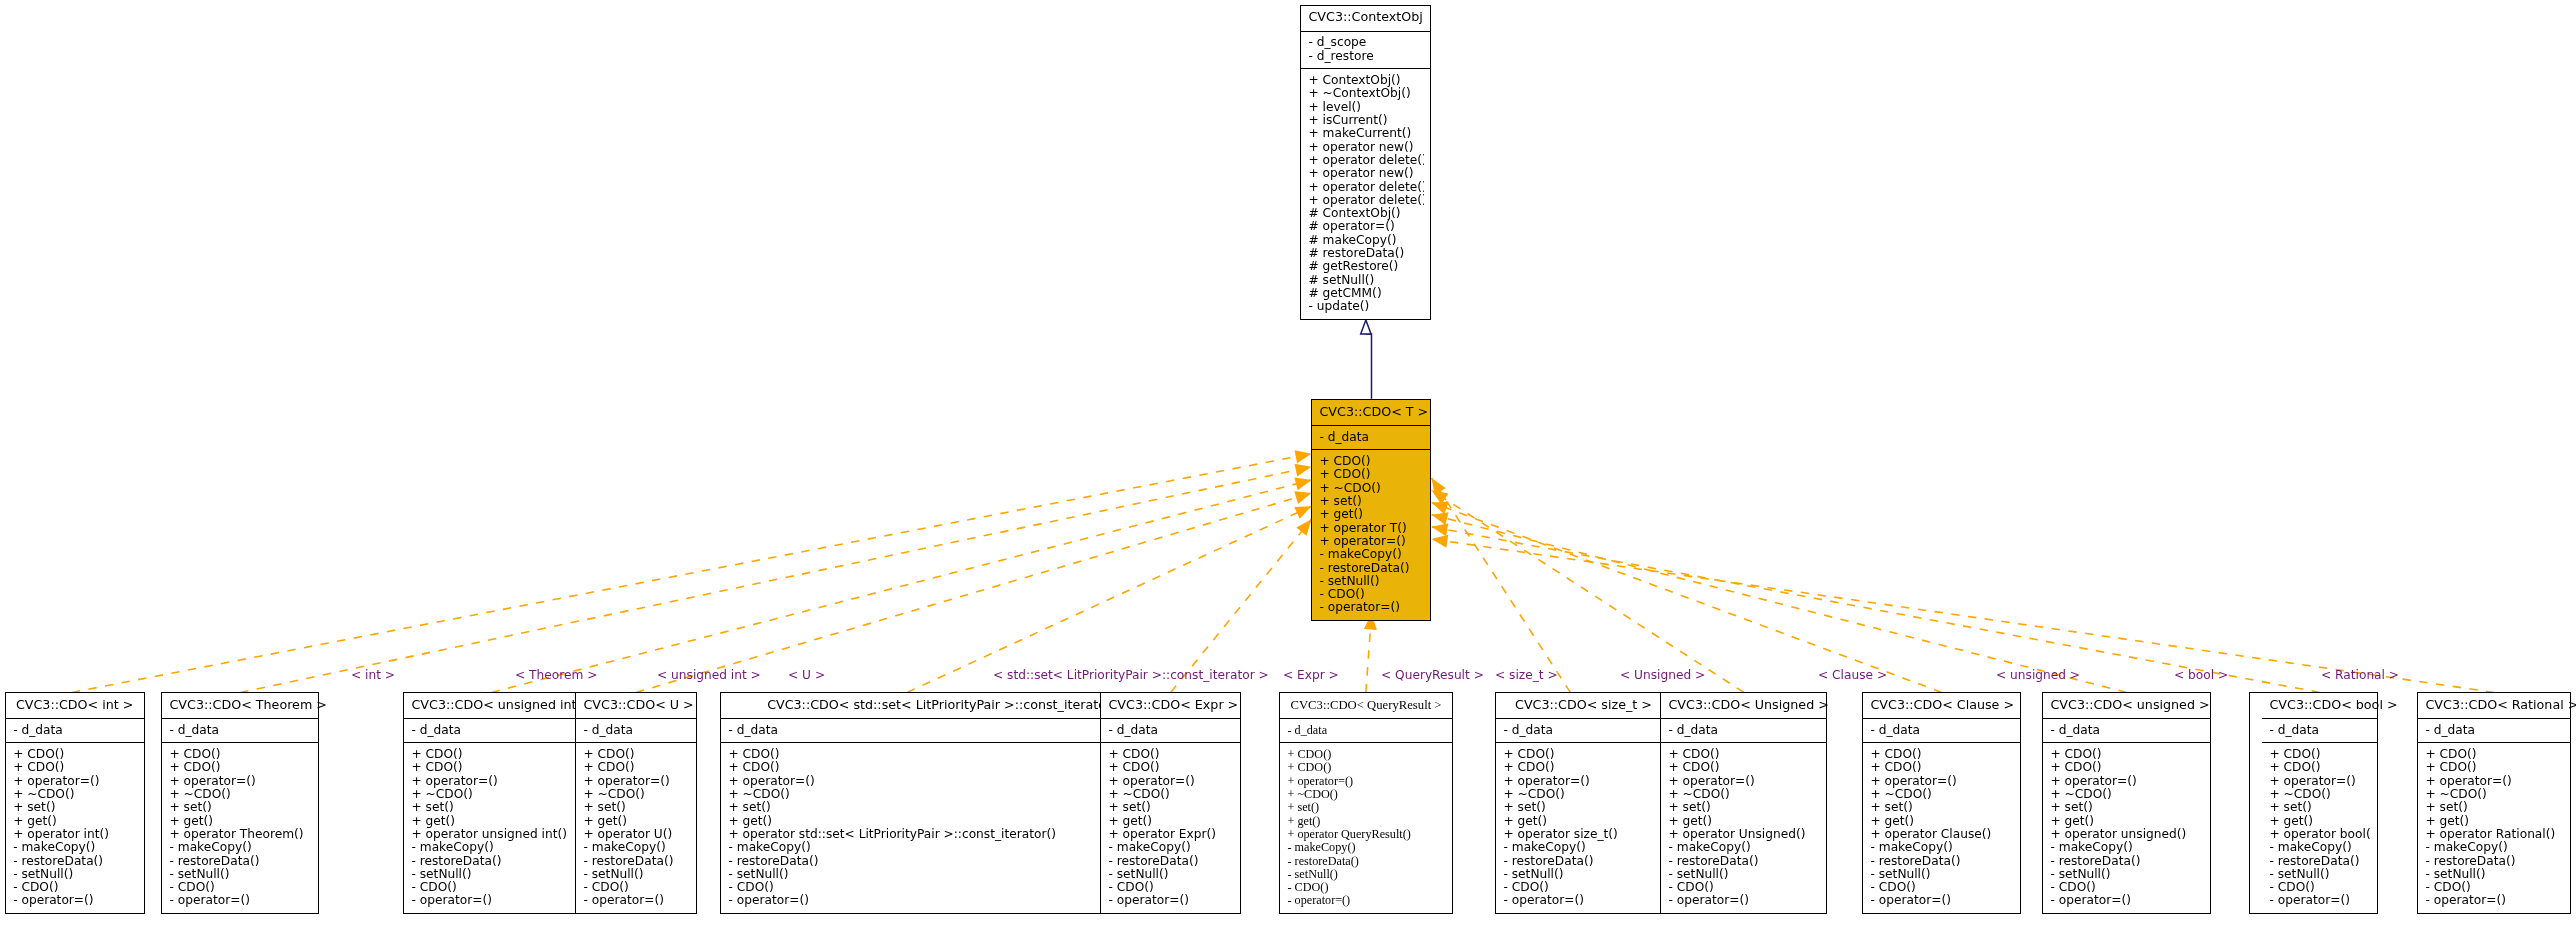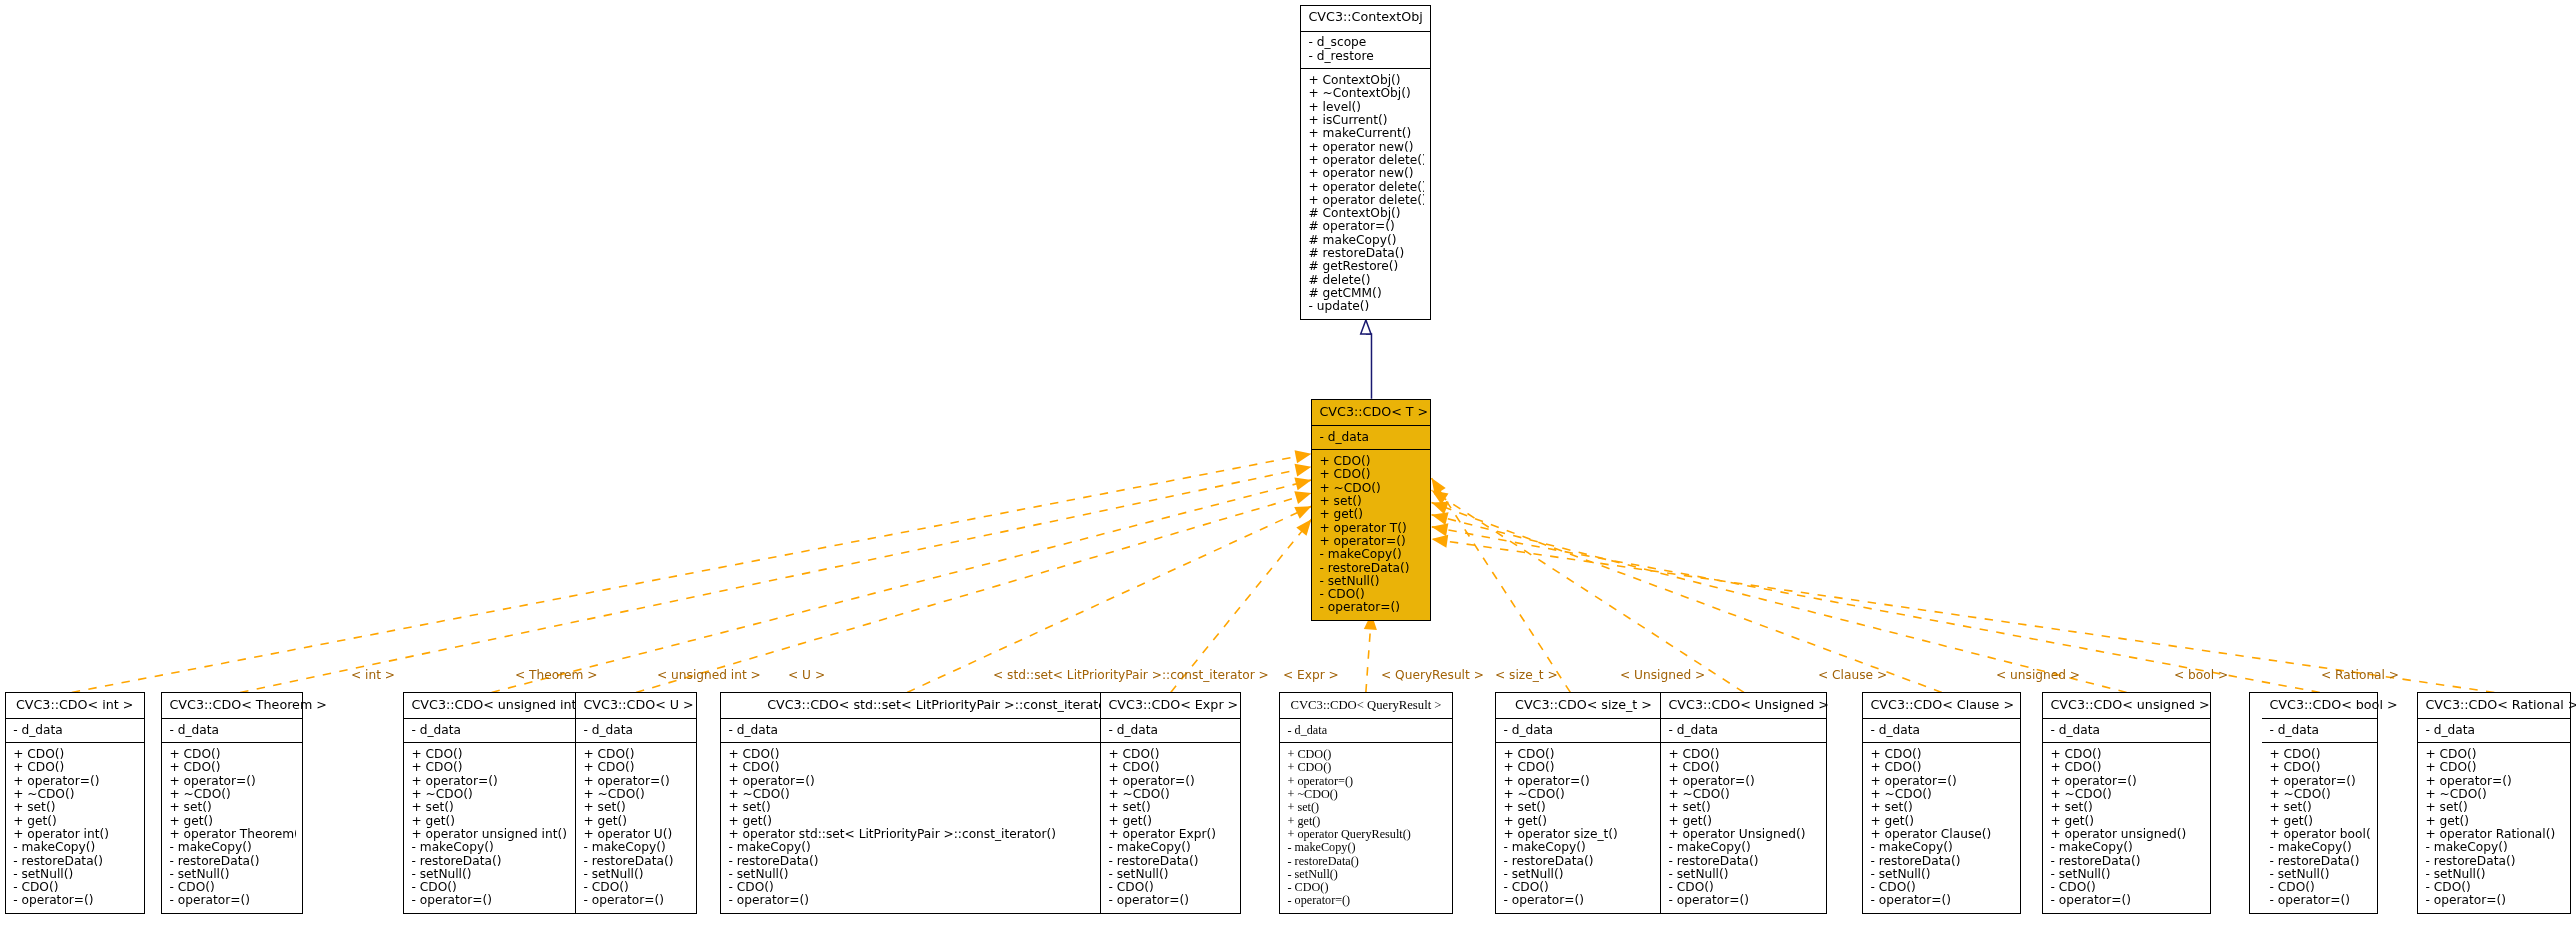--- a/index.html
+++ b/index.html
@@ -55,21 +55,21 @@
     white-space: nowrap;
     padding: 0 0 0 1.9px;
     height: 13.3px;
     line-height: 13.3px;
     font-size: 12.2px;
     overflow: hidden;
   }
   .tmpl-label {
     position: absolute;
     font-size: 12.2px;
-    color: #a16207;
+    color: #701a75;
     white-space: nowrap;
     z-index: 6;
     background: transparent;
   }
   .inherit-line {
     stroke: #191970;
     stroke-width: 1.6;
     fill: none;
   }
   .inherit-head {
@@ -143,21 +143,21 @@
         <div class="member">+ operator new()</div>
         <div class="member">+ operator delete()</div>
         <div class="member">+ operator new()</div>
         <div class="member">+ operator delete()</div>
         <div class="member">+ operator delete()</div>
         <div class="member"># ContextObj()</div>
         <div class="member"># operator=()</div>
         <div class="member"># makeCopy()</div>
         <div class="member"># restoreData()</div>
         <div class="member"># getRestore()</div>
-        <div class="member"># delete()</div>
+        <div class="member"># setNull()</div>
         <div class="member"># getCMM()</div>
         <div class="member">- update()</div>
       </div>
   </div>
 
   <div class="uml-box tmpl" id="tmpl-box" style="left: 1311px; top: 399px; width: 120px;">
     <div class="box-title">CVC3::CDO&lt; T &gt;</div>
     <div class="box-attrs" id="tmpl-attrs">
         <div class="member">- d_data</div>
       </div>
@@ -191,21 +191,21 @@
           <div class="member">+ set()</div>
           <div class="member">+ get()</div>
           <div class="member">+ operator int()</div>
           <div class="member">- makeCopy()</div>
           <div class="member">- restoreData()</div>
           <div class="member">- setNull()</div>
           <div class="member">- CDO()</div>
           <div class="member">- operator=()</div>
         </div>
       </div>
-      <div class="uml-box" style="left: 161px; top: 692px; width: 142px;">
+      <div class="uml-box" style="left: 161px; top: 692px; width: 158px;">
         <div class="box-title">CVC3::CDO&lt; Theorem &gt;</div>
         <div class="box-attrs">
           <div class="member">- d_data</div>
         </div>
         <div class="box-ops">
           <div class="member">+ CDO()</div>
           <div class="member">+ CDO()</div>
           <div class="member">+ operator=()</div>
           <div class="member">+ ~CDO()</div>
           <div class="member">+ set()</div>

